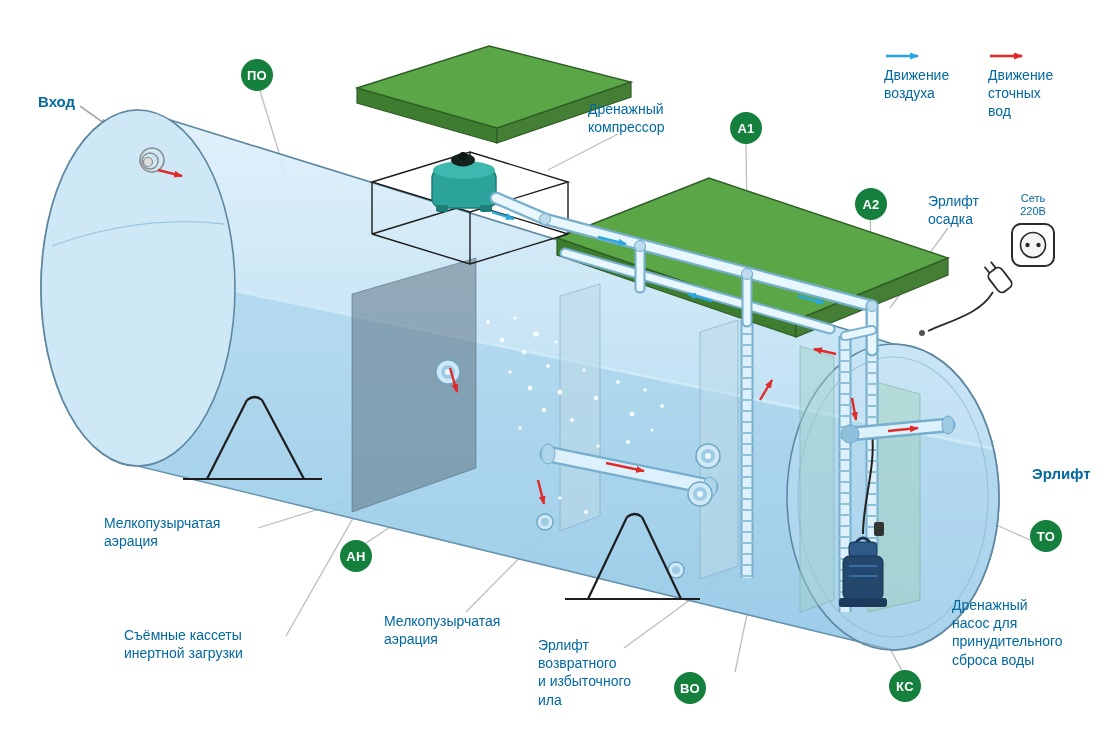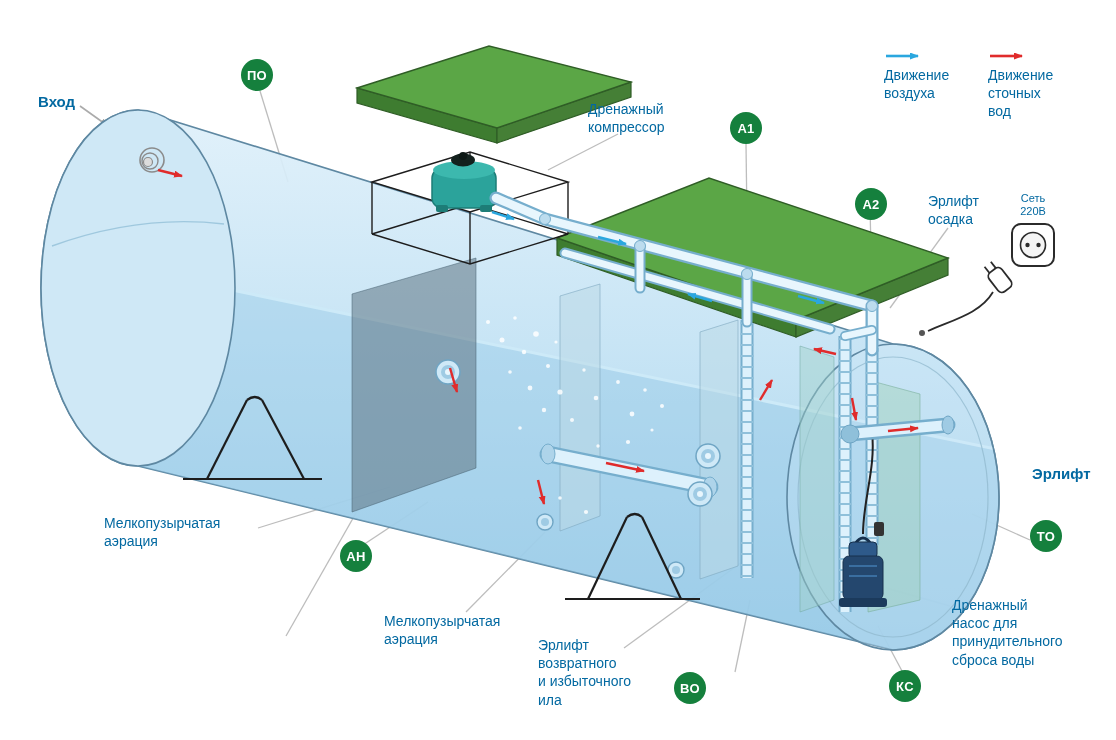--- a/index.html
+++ b/index.html
@@ -270,20 +270,22 @@
 вод</div>
   <div class="lbl" style="left:588px;top:100px">Дренажный
 компрессор</div>
   <div class="lbl" style="left:928px;top:192px">Эрлифт
 осадка</div>
   <div class="lbl small" style="left:1008px;top:192px;width:50px">Сеть
 220В</div>
   <div class="lbl bold" style="left:1032px;top:464px">Эрлифт</div>
   <div class="lbl" style="left:104px;top:514px">Мелкопузырчатая
 аэрация</div>
+  <div class="lbl" style="left:124px;top:626px">Съёмные кассеты
+инертной загрузки</div>
   <div class="lbl" style="left:384px;top:612px">Мелкопузырчатая
 аэрация</div>
   <div class="lbl" style="left:538px;top:636px">Эрлифт
 возвратного
 и избыточного
 ила</div>
   <div class="lbl" style="left:952px;top:596px">Дренажный
 насос для
 принудительного
 сброса воды</div>

